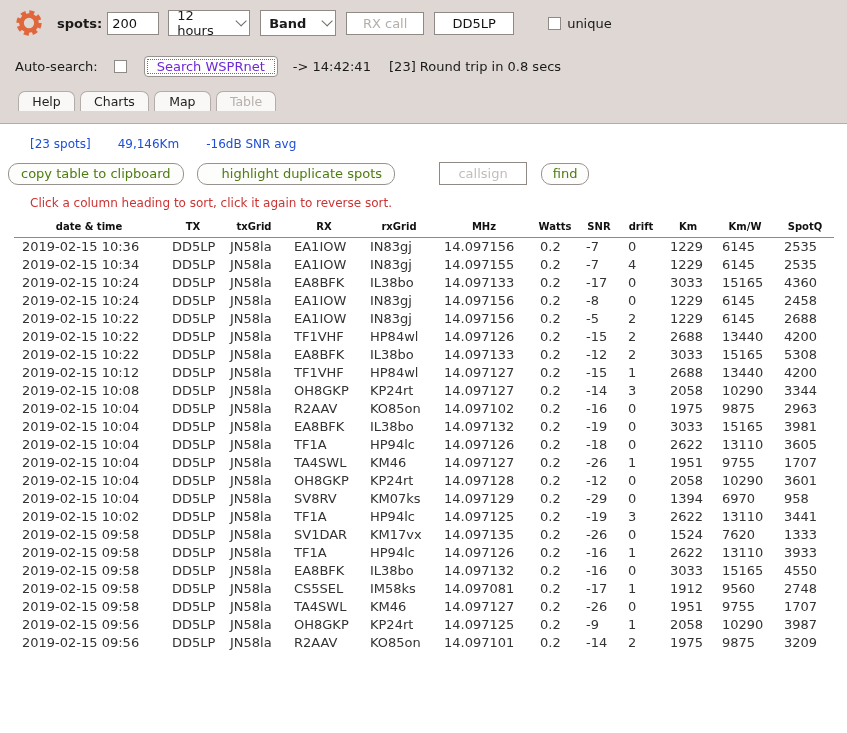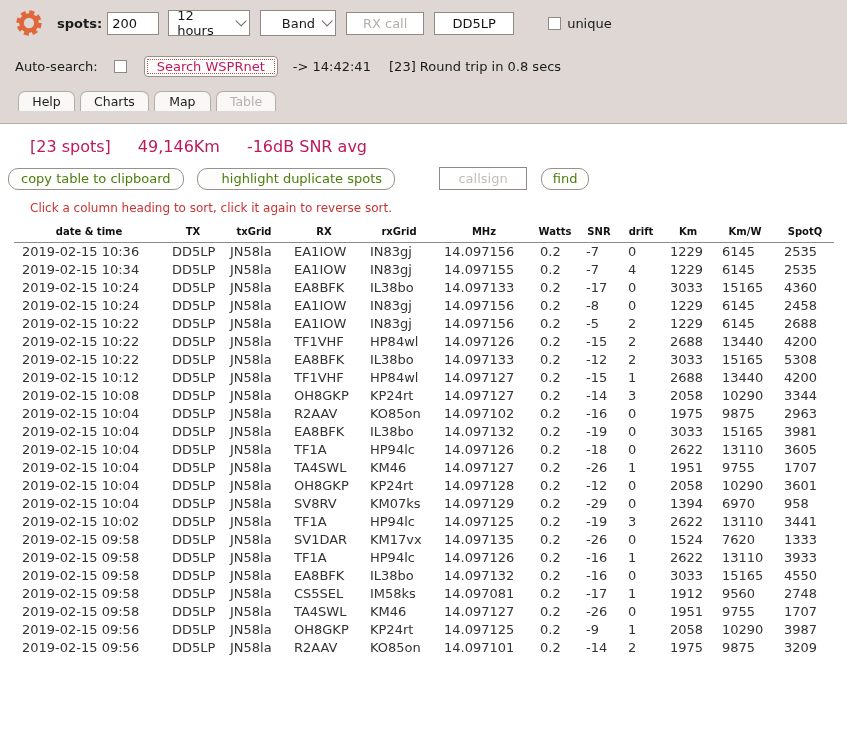--- a/index.html
+++ b/index.html
@@ -14,62 +14,62 @@
   .row1 { display:flex; align-items:center; height:34px; margin-left:14px; }
   .gear { width:30px; height:30px; flex:0 0 auto; }
   .lbl { color:#1a1a1a; }
   .row1 .lbl-spots { margin-left:13px;font-weight:bold; }
   input.txt {
     height:23px; border:1px solid #8f8a86; background:#fff; color:#111;
     font:13px "DejaVu Sans","Liberation Sans",sans-serif; padding:0 4px; outline:none;
   }
   .in-spots { width:52px; margin-left:5px; }
   .fake-select {
-    display:flex; align-items:center; justify-content:flex-end;
+    display:flex; align-items:center; justify-content:space-between;
     height:26px; background:#fff; border:1px solid #8f8a86; padding:0 6px 0 8px;
     cursor:default; margin-left:9px;
   }
   .sel-period { width:82px; }
-  .sel-band  { width:76px; margin-left:10px; }
+  .sel-band  { width:76px; margin-left:10px;font-weight:bold; }
   .chev { width:8px; height:8px; border-right:1.5px solid #6f6a66; border-bottom:1.5px solid #6f6a66;
           transform:rotate(45deg) translateY(-3px); margin-left:6px; flex:0 0 auto;}
   .in-rxcall {
     width:78px; margin-left:10px; text-align:center;
     background:#e7e1dd; border:1px solid #b3ada9; color:#a9a29d;
   }
   .in-rxcall::placeholder { color:#b4ada8; }
   .in-txcall { width:80px; margin-left:10px; text-align:center; }
   .cb { width:13px; height:13px; border:1px solid #8f8a86; background:#fff; display:inline-block; flex:0 0 auto; }
   .cb-unique { margin-left:34px; }
   .row1 .lbl-unique { margin-left:6px; }
 
   .row2 { display:flex; align-items:center; height:24px; margin:14px 0 0 15px; }
   .cb-auto { margin-left:16px; }
   .btn {
     display:inline-flex; align-items:center; justify-content:center;
     height:22px; background:#fdfdfc; border:1px solid #9a9priv590;
     border:1px solid #979290; border-radius:10px; padding:0 12px;
     font:13px "DejaVu Sans","Liberation Sans",sans-serif; color:#4d7c0f; cursor:pointer;
   }
-  .btn-search { margin-left:17px; color:#be185d; outline:1px dotted #c94a44; outline-offset:-4px; border-radius:4px; height:21px;}
+  .btn-search { margin-left:17px; color:#6d28d9; outline:1px dotted #c94a44; outline-offset:-4px; border-radius:4px; height:21px;}
   .status { margin-left:15px; }
   .status .rt { margin-left:14px; }
 
   .tabs { display:flex; align-items:flex-end; margin:12px 0 12px 18px; height:21px; }
   .tab {
     height:20px; display:flex; align-items:center; justify-content:center;
     padding:0 13px; min-width:57px; margin-right:5px;
     background:#faf8f7; border:1px solid #b3ada9; border-bottom:none;
     border-radius:7px 7px 0 0; font-size:12.5px; color:#222; cursor:pointer;
   }
   .tab.disabled { color:#b6b0ac; cursor:default; }
 
   
   .content { background:#fff; }
-  .summary { margin:13px 0 10px 30px; font-size:16px; color:#be185d; }
+  .summary { margin:13px 0 10px 30px; font-size:12px; color:#1d4ed8; }
   .summary span { margin-right:27px; }
   .actions { display:flex; align-items:center; margin:11px 0 0 8px; height:23px; }
   .btn-copy { border-radius:10px; }
   .btn-dup { margin-left:13px; border-radius:10px;padding-left:24px; }
   .in-find {
     width:88px; margin-left:44px; text-align:center; height:22px;
     background:#f0edeb; border:1px solid #9a9590; color:#bdb7b2;
   }
   .in-find::placeholder { color:#c3bdb8; }
   .btn-find { margin-left:14px; width:48px; }

